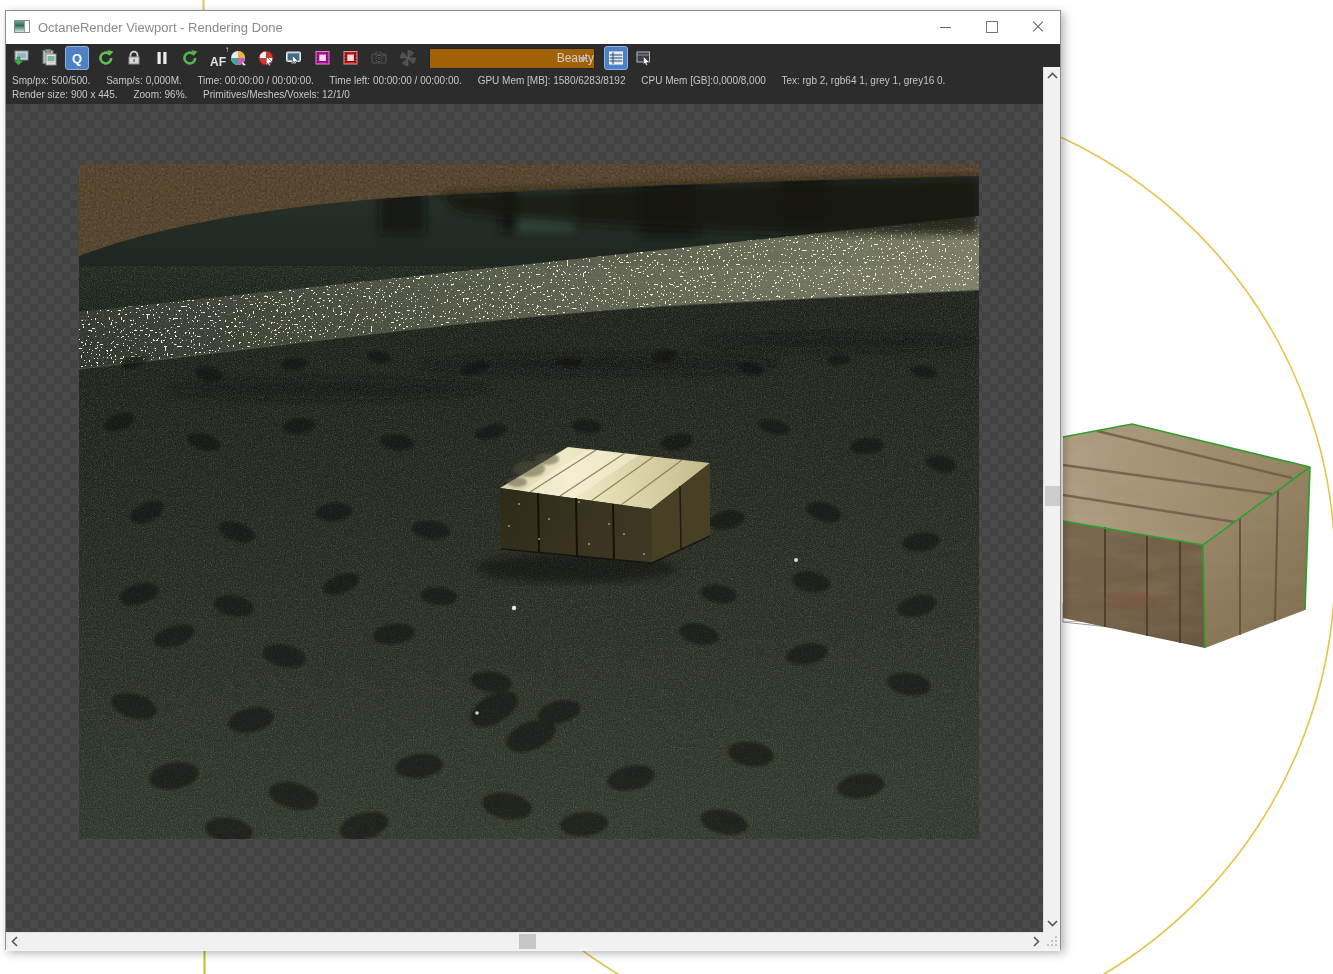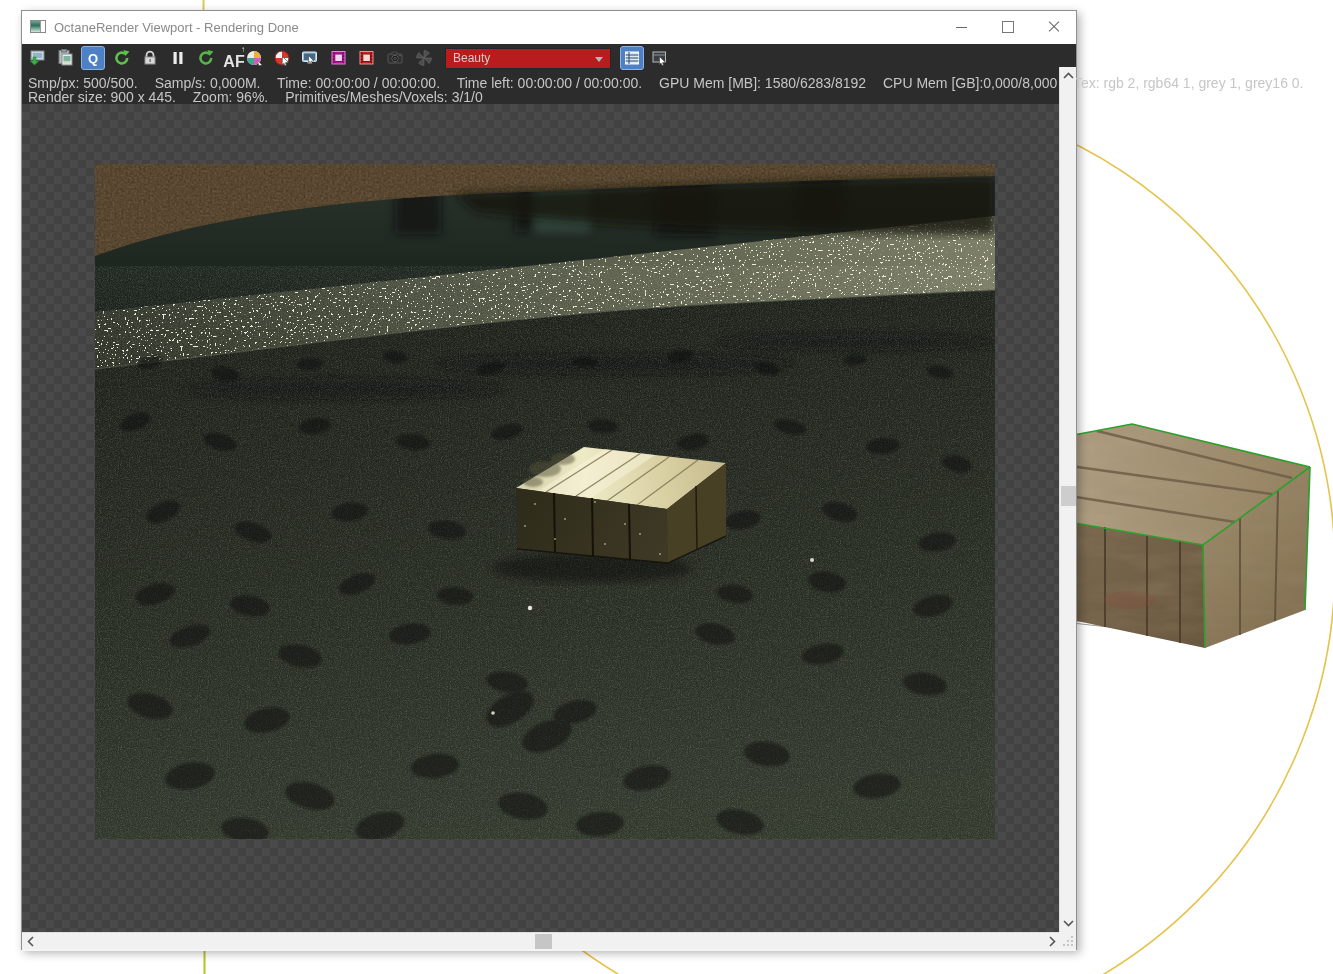--- a/index.html
+++ b/index.html
@@ -1,44 +1,44 @@
 <!DOCTYPE html>
 <html><head>
 <meta charset="utf-8">
 <style>
   html,body{margin:0;padding:0;background:#fff;font-family:"Liberation Sans",sans-serif;}
   #stage{position:relative;width:1333px;height:974px;overflow:hidden;background:#fff;}
   #bg-scene{position:absolute;left:0;top:0;z-index:0;}
   
-  #win{position:absolute;left:21px;top:10px;width:1056px;height:940px;z-index:5;background:#fff;
-       border:1px solid #8f8f8f;box-sizing:border-box;box-shadow:3px 3px 9px rgba(0,0,0,.30);}
+  #win{position:absolute;left:5px;top:10px;width:1056px;height:940px;z-index:5;background:#fff;
+       border:1px solid #8f8f8f;box-sizing:border-box;box-shadow:3px 3px 9px rgba(0,0,0,.30);text-align:right;}
   #titlebar{position:absolute;left:0;top:0;width:100%;height:33px;background:#ffffff;}
   .appicon{position:absolute;left:8px;top:9px;width:16px;height:13px;border:1px solid #8a8a8a;display:flex;box-sizing:border-box;}
   .appicon .ap-l{width:9px;height:100%;background:linear-gradient(180deg,#6aa893 0%,#2e6e5c 40%,#cfe6da 100%);}
   .appicon .ap-r{flex:1;background:#fdfdfd;border-left:1px solid #9a9a9a;}
   #title-text{position:absolute;left:32px;top:0;height:33px;line-height:33px;font-size:13px;color:#8a8a8a;white-space:nowrap;}
   .winctl{position:absolute;top:0;width:45px;height:32px;display:flex;align-items:center;justify-content:center;color:#666;}
   #btn-min{right:92px;} #btn-max{right:46px;} #btn-close{right:0px;}
   .glyph-min{width:11px;height:0;border-top:1px solid #666;}
   .glyph-max{width:10px;height:10px;border:1px solid #777;}
   .glyph-x{position:relative;width:12px;height:12px;}
   .glyph-x:before,.glyph-x:after{content:"";position:absolute;left:-1px;top:5px;width:14px;height:1px;background:#666;}
   .glyph-x:before{transform:rotate(45deg);} .glyph-x:after{transform:rotate(-45deg);}
   
   #toolbar{position:absolute;left:0;top:33px;width:100%;height:29px;background:#2c2c2c;}
-  #statusarea{position:absolute;left:0;top:62px;width:1039px;height:31px;background:#2c2c2c;color:#c6c6c6;font-size:14px;}
+  #statusarea{position:absolute;left:0;top:62px;width:1039px;height:31px;background:#2c2c2c;color:#c6c6c6;font-size:10px;}
   .statline{position:absolute;left:6px;white-space:nowrap;}
   #statline1{top:2px;} #statline2{top:16px;}
   .statseg{margin-right:13px;}
   .tbtn{position:absolute;top:2px;width:24px;height:24px;display:flex;align-items:center;justify-content:center;box-sizing:border-box;}
   .tbtn.active{background:#4d80c4;border:1px solid #8cb2e2;border-radius:3px;}
   .qtext{color:#fff;font-size:13px;font-weight:bold;}
-  .aftext{color:#e4e4e4;font-size:16px;font-weight:bold;letter-spacing:0;margin-top:8px;}
+  .aftext{color:#e4e4e4;font-size:12px;font-weight:bold;letter-spacing:0;margin-top:8px;}
   .afarrow{position:absolute;right:1px;top:0px;color:#e4e4e4;font-size:8px;line-height:8px;}
-  #passdrop{position:absolute;left:423px;top:4px;width:166px;height:21px;background:#b91c1c;border:1px solid #23252a;
+  #passdrop{position:absolute;left:423px;top:4px;width:166px;height:21px;background:#a16207;border:1px solid #23252a;
             box-sizing:border-box;color:#cfcfcf;font-size:12px;line-height:19px;padding-left:7px;}
   #passdrop .droparrow{position:absolute;right:7px;top:8px;width:0;height:0;border-left:4px solid transparent;
             border-right:4px solid transparent;border-top:5px solid #b9b9b9;}
   
   #viewport{position:absolute;left:0;top:93px;width:1039px;height:828px;background-color:#424242;
     background-image:linear-gradient(45deg,#4a4a4a 25%,transparent 25%,transparent 75%,#4a4a4a 75%),
                      linear-gradient(45deg,#4a4a4a 25%,transparent 25%,transparent 75%,#4a4a4a 75%);
     background-size:16px 16px;background-position:0 0,8px 8px;overflow:hidden;}
   #render-img{position:absolute;left:73px;top:60px;}
   
@@ -290,21 +290,21 @@
         <span class="statseg">Samp/s: 0,000M.</span>
         <span class="statseg">Time: 00:00:00 / 00:00:00.</span>
         <span class="statseg">Time left: 00:00:00 / 00:00:00.</span>
         <span class="statseg">GPU Mem [MB]: 1580/6283/8192</span>
         <span class="statseg">CPU Mem [GB]:0,000/8,000</span>
         <span class="statseg">Tex: rgb 2, rgb64 1, grey 1, grey16 0.</span>
       </div>
       <div class="statline" id="statline2">
         <span class="statseg">Render size: 900 x 445.</span>
         <span class="statseg">Zoom: 96%.</span>
-        <span class="statseg">Primitives/Meshes/Voxels: 3/1/0</span>
+        <span class="statseg">Primitives/Meshes/Voxels: 12/1/0</span>
       </div>
     </div>
 
     <div id="viewport">
 
       <svg id="render-img" width="900" height="675" viewBox="0 0 900 675">
         <defs>
           <linearGradient id="waterG" x1="0" y1="0" x2="0" y2="1">
             <stop offset="0" stop-color="#2b342d"></stop>
               <stop offset="0.45" stop-color="#1e2620"></stop>

